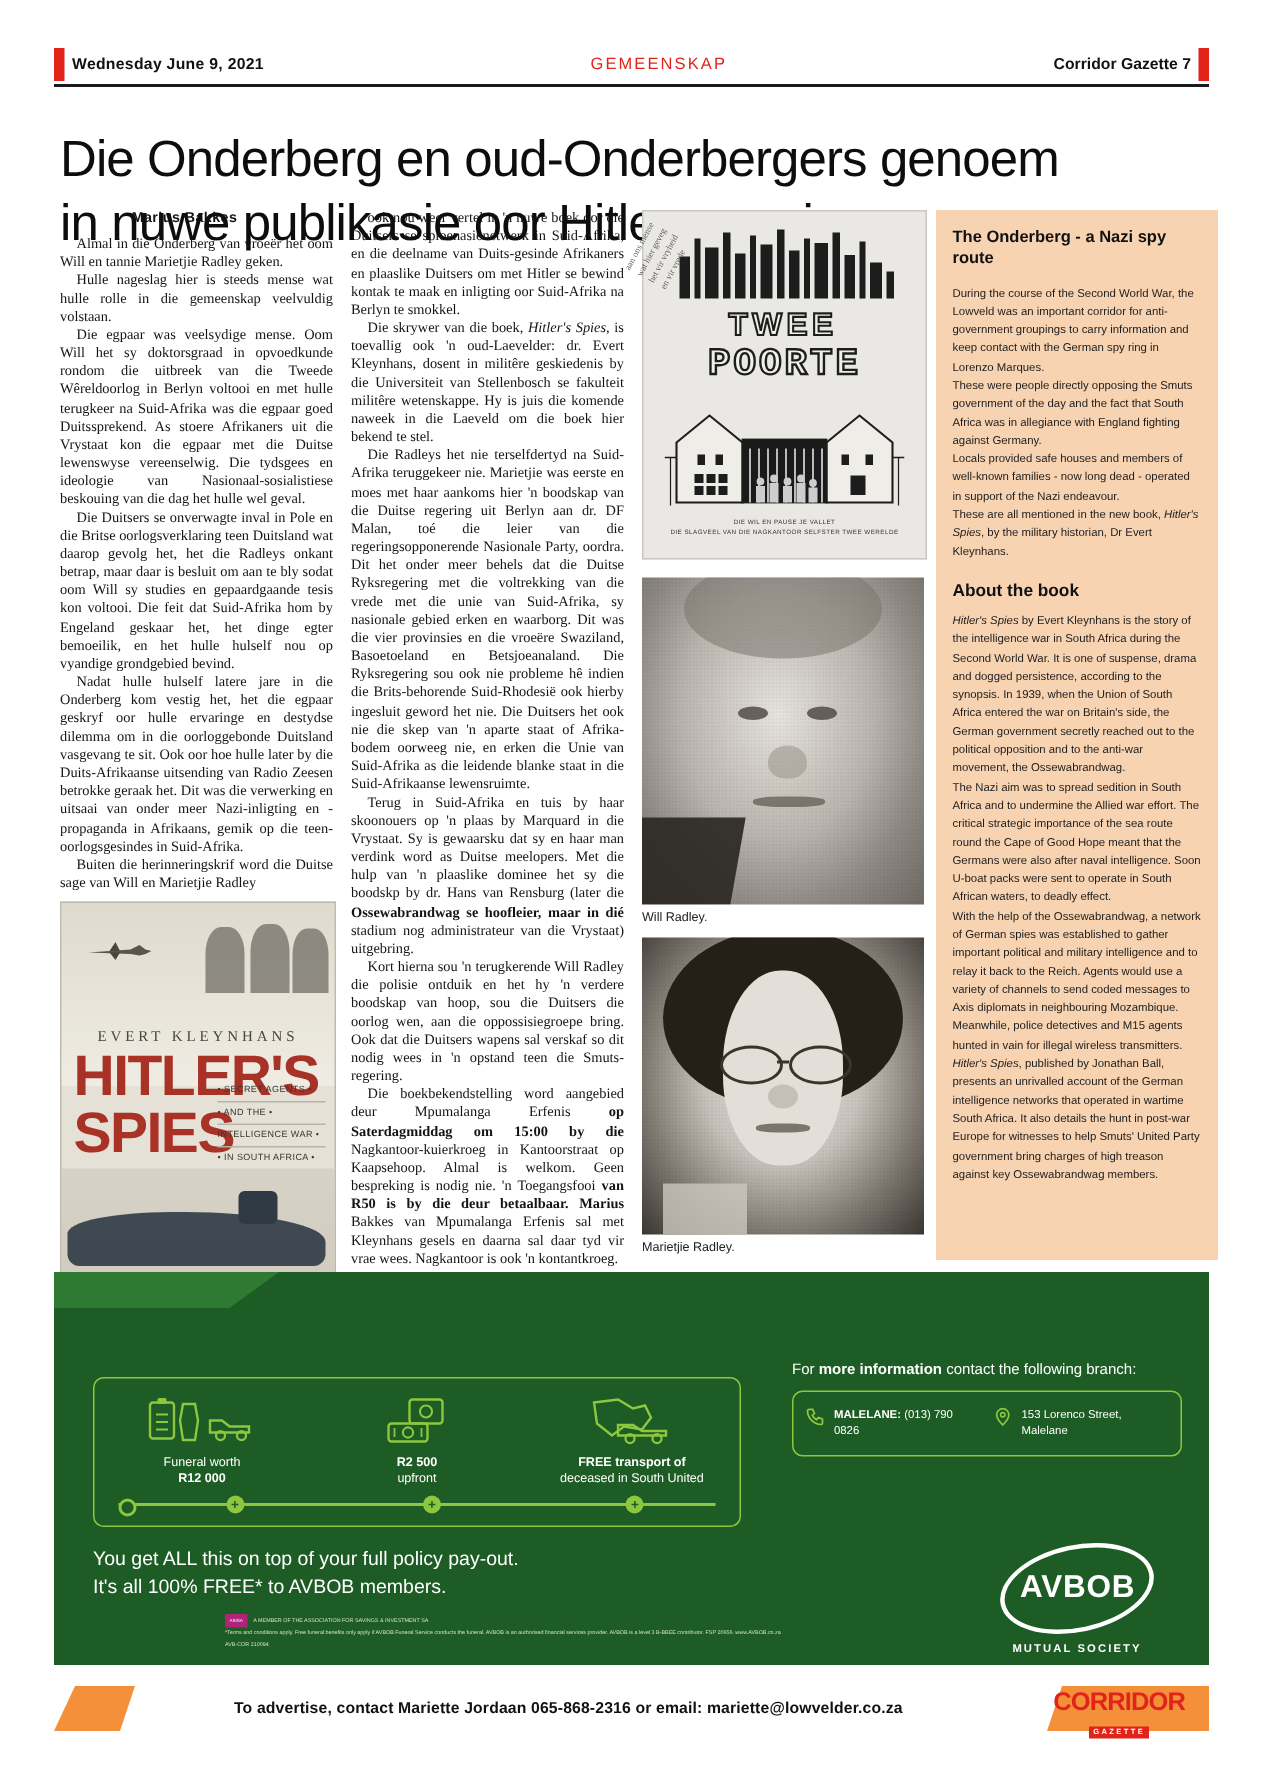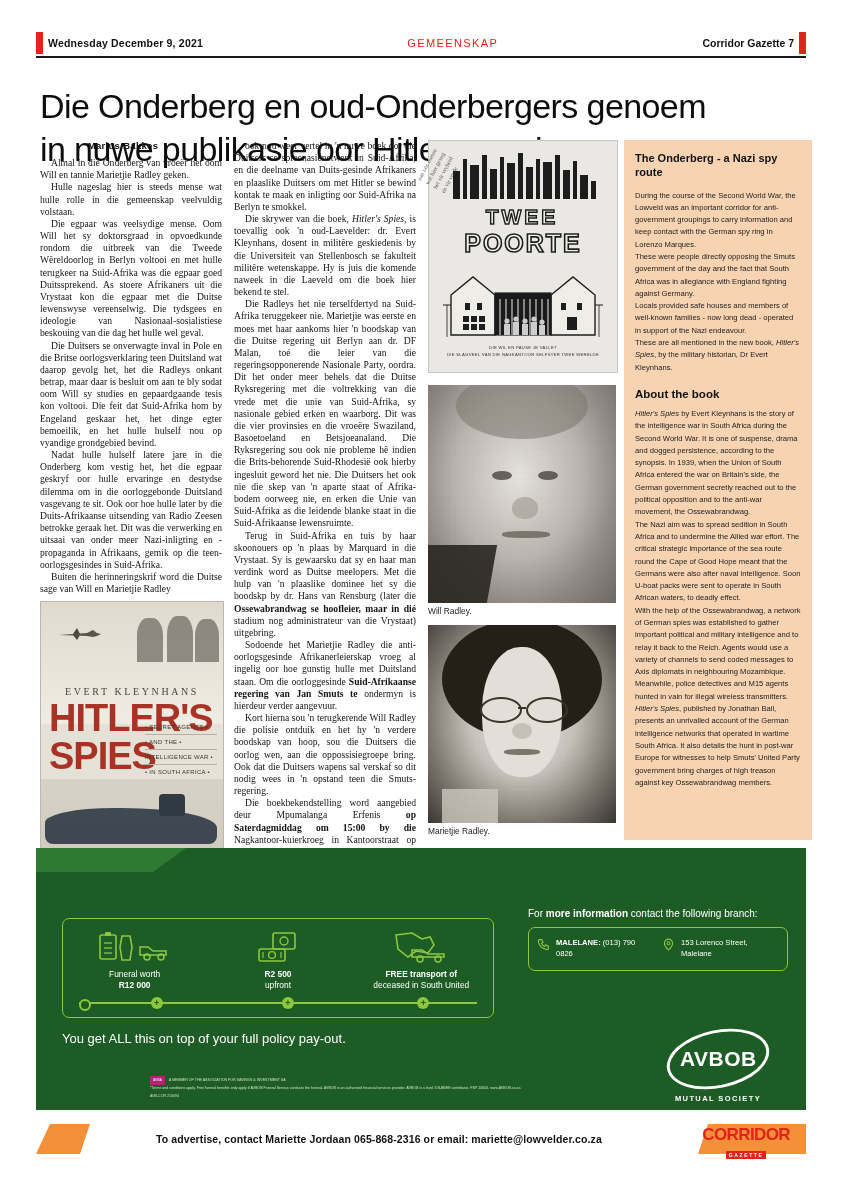--- a/index.html
+++ b/index.html
@@ -42,21 +42,21 @@
   
   .poster{width:188px;height:231px;background:#e9e8e4;position:relative;border:1px solid #c9c7c2;}
   .poster .ink{position:absolute;}
   .p-bars{left:22px;top:12px;width:146px;height:46px;}
   .p-bars span{position:absolute;bottom:0;background:#1d1d1d;}
   .p-twee{left:34px;top:64px;width:118px;height:24px;
           font-family:"Liberation Sans",sans-serif;font-weight:bold;font-size:21px;
           letter-spacing:3px;color:#f0efeb;-webkit-text-stroke:1.4px #1d1d1d;
           text-align:center;line-height:24px;}
   .p-poorte{left:20px;top:88px;width:148px;height:28px;
-            font-family:Liberation Sans, sans-serif;font-weight:bold;font-size:25px;
+            font-family:Liberation Mono, monospace;font-weight:bold;font-size:25px;
             letter-spacing:2px;color:#f0efeb;-webkit-text-stroke:1.6px #1d1d1d;
             text-align:center;line-height:28px;}
   .p-gate{left:14px;top:128px;width:160px;height:70px;}
   .p-hand{left:126px;top:18px;width:48px;height:60px;opacity:.75;
           font-family:"Liberation Serif",serif;font-size:6px;color:#333;
           transform:rotate(-62deg);line-height:1.5;}
   .p-credit{position:absolute;left:0;top:204px;width:188px;text-align:center;
             font-family:"Liberation Sans",sans-serif;font-size:4.2px;color:#333;
             letter-spacing:.3px;line-height:1.6;}
 
@@ -164,21 +164,21 @@
               color:#fff;background:#e2231a;letter-spacing:1.6px;padding:1px 3px;
               display:inline-block;margin-top:1px;}
 </style>
 </head>
 <body>
 
 <div class="page">
 
   <div class="masthead">
     <div class="mh-tab"></div>
-    <div class="mh-date">Wednesday December 9, 2021</div>
+    <div class="mh-date">Wednesday June 9, 2021</div>
     <div class="mh-section">GEMEENSKAP</div>
     <div class="mh-folio">Corridor Gazette 7</div>
     <div class="mh-tab"></div>
   </div>
 
   <h1 class="headline">
     <span>Die Onderberg en oud-Onderbergers genoem</span>
     <span class="l2">in nuwe publikasie oor Hitler se spioene</span>
   </h1>
 
@@ -218,21 +218,20 @@
         <div class="bc-tower"></div>
       </div>
     </div>
 
     <div class="col c2">
       <div id="c2-text">
           <p class="bt">ook nou weer vertel in 'n nuwe boek oor die Duitsers se spioenasienetwerk in Suid-Afrika, en die deelname van Duits-gesinde Afrikaners en plaaslike Duitsers om met Hitler se bewind kontak te maak en inligting oor Suid-Afrika na Berlyn te smokkel.</p>
           <p class="bt">Die skrywer van die boek, <i>Hitler's Spies</i>, is toevallig ook 'n oud-Laevelder: dr. Evert Kleynhans, dosent in militêre geskiedenis by die Universiteit van Stellenbosch se fakulteit militêre wetenskappe. Hy is juis die komende naweek in die Laeveld om die boek hier bekend te stel.</p>
           <p class="bt">Die Radleys het nie terselfdertyd na Suid-Afrika teruggekeer nie. Marietjie was eerste en moes met haar aankoms hier 'n boodskap van die Duitse regering uit Berlyn aan dr. DF Malan, toé die leier van die regeringsopponerende Nasionale Party, oordra. Dit het onder meer behels dat die Duitse Ryksregering met die voltrekking van die vrede met die unie van Suid-Afrika, sy nasionale gebied erken en waarborg. Dit was die vier provinsies en die vroeëre Swaziland, Basoetoeland en Betsjoeanaland. Die Ryksregering sou ook nie probleme hê indien die Brits-behorende Suid-Rhodesië ook hierby ingesluit geword het nie. Die Duitsers het ook nie die skep van 'n aparte staat of Afrika-bodem oorweeg nie, en erken die Unie van Suid-Afrika as die leidende blanke staat in die Suid-Afrikaanse lewensruimte.</p>
           <p class="bt">Terug in Suid-Afrika en tuis by haar skoonouers op 'n plaas by Marquard in die Vrystaat. Sy is gewaarsku dat sy en haar man verdink word as Duitse meelopers. Met die hulp van 'n plaaslike dominee het sy die boodskp by dr. Hans van Rensburg (later die <b>Ossewabrandwag se hoofleier, maar in dié</b> stadium nog administrateur van die Vrystaat) uitgebring.</p>
-          <p class="bt">Sodoende het Marietjie Radley die anti-oorlogsgesinde Afrikanerleierskap vroeg al ingelig oor hoe gunstig hulle met Duitsland staan. Om die oorloggesinde <b>Suid-Afrikaanse regering van Jan Smuts te</b> ondermyn is hierdeur verder aangevuur.</p>
           <p class="bt">Kort hierna sou 'n terugkerende Will Radley die polisie ontduik en het hy 'n verdere boodskap van hoop, sou die Duitsers die oorlog wen, aan die oppossisiegroepe bring. Ook dat die Duitsers wapens sal verskaf so dit nodig wees in 'n opstand teen die Smuts-regering.</p>
           <p class="bt">Die boekbekendstelling word aangebied deur Mpumalanga Erfenis <b>op Saterdagmiddag om 15:00 by die</b> Nagkantoor-kuierkroeg in Kantoorstraat op Kaapsehoop. Almal is welkom. Geen bespreking is nodig nie. 'n Toegangsfooi <b>van R50 is by die deur betaalbaar. Marius</b> Bakkes van Mpumalanga Erfenis sal met Kleynhans gesels en daarna sal daar tyd vir vrae wees. Nagkantoor is ook 'n kontantkroeg.</p>
         </div>
     </div>
 
     <div class="col c3">
 
       <div class="poster">
         <div class="ink p-bars">
           <span style="left:2px;width:7px;height:28px"></span>
@@ -412,20 +411,21 @@
       <div class="track">
         <div class="dot hollow" style="left:0"></div>
         <div class="dot" style="left:18%">+</div>
         <div class="dot" style="left:51%">+</div>
         <div class="dot" style="left:85%">+</div>
       </div>
     </div>
 
     <div class="ad-tag">
       <div>You get ALL this on top of your full policy pay-out.</div>
+      <div>It's all 100% FREE* to AVBOB members.</div>
     </div>
 
     <div class="ad-right">
       <p class="ad-more">
         <span>For </span><b>more information</b><span> contact the following branch:</span>
       </p>
       <div class="branchbox">
         <div class="branch">
           <svg width="13" height="13" viewBox="0 0 16 16">
             <path d="M3 2 L6 2 L7.4 5.4 L5.6 6.8 A8 8 0 0 0 9.2 10.4 L10.6 8.6 L14 10 L14 13 A1.4 1.4 0 0 1 12.6 14.4 C6.6 14 2 9.4 1.6 3.4 A1.4 1.4 0 0 1 3 2 Z" fill="none" stroke="#8dc63f" stroke-width="1.4"></path>

